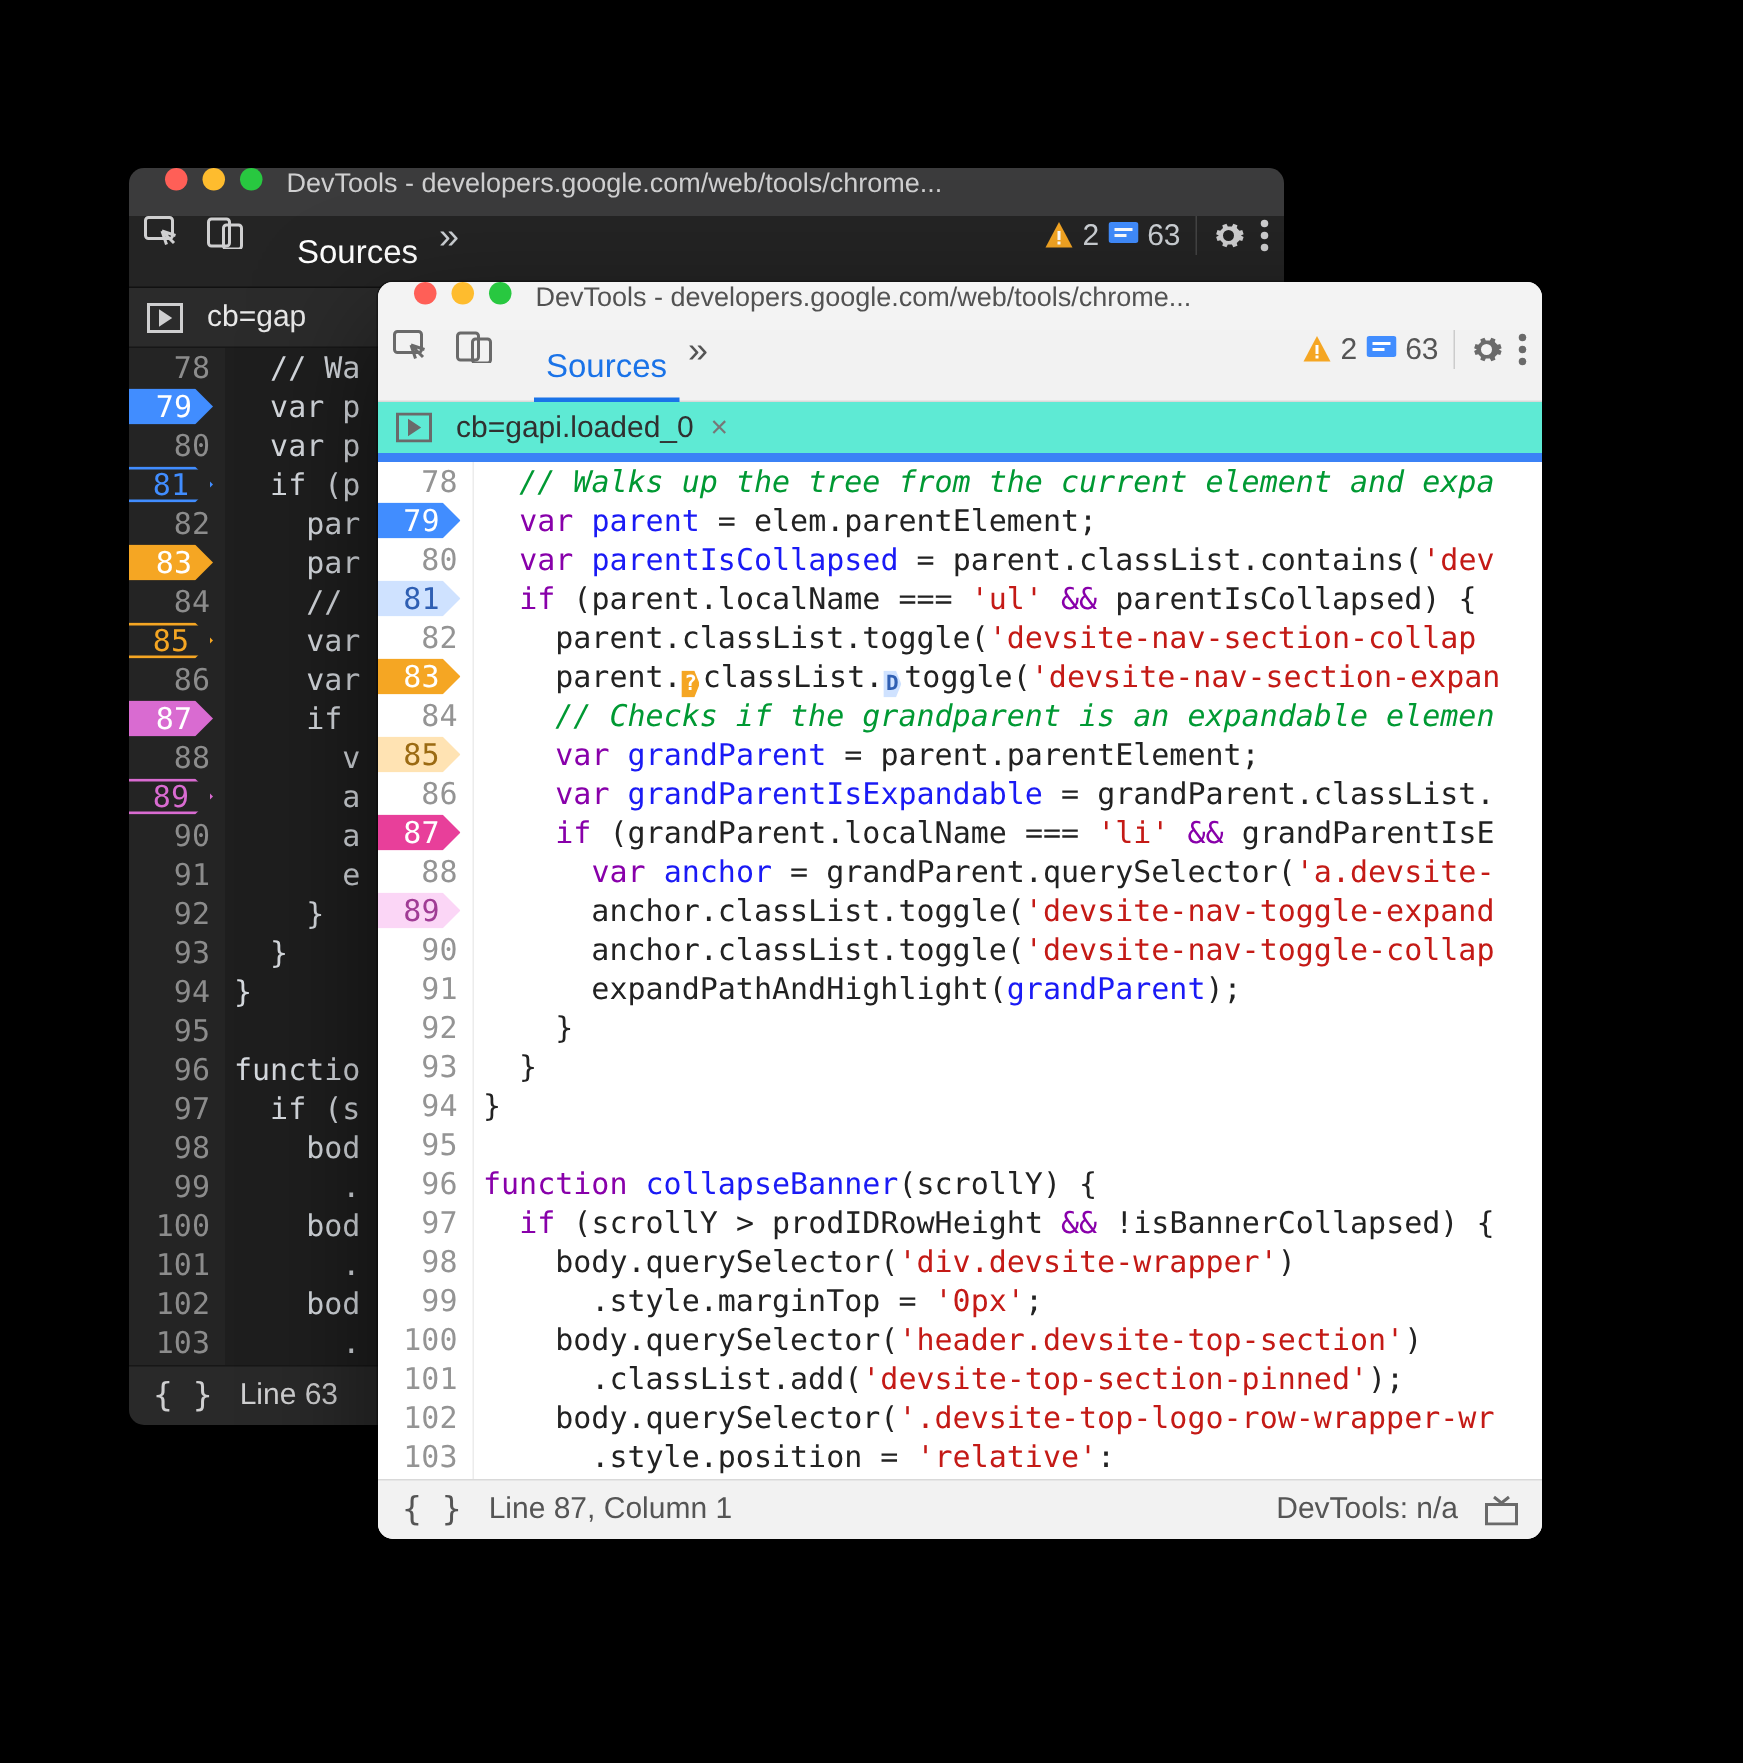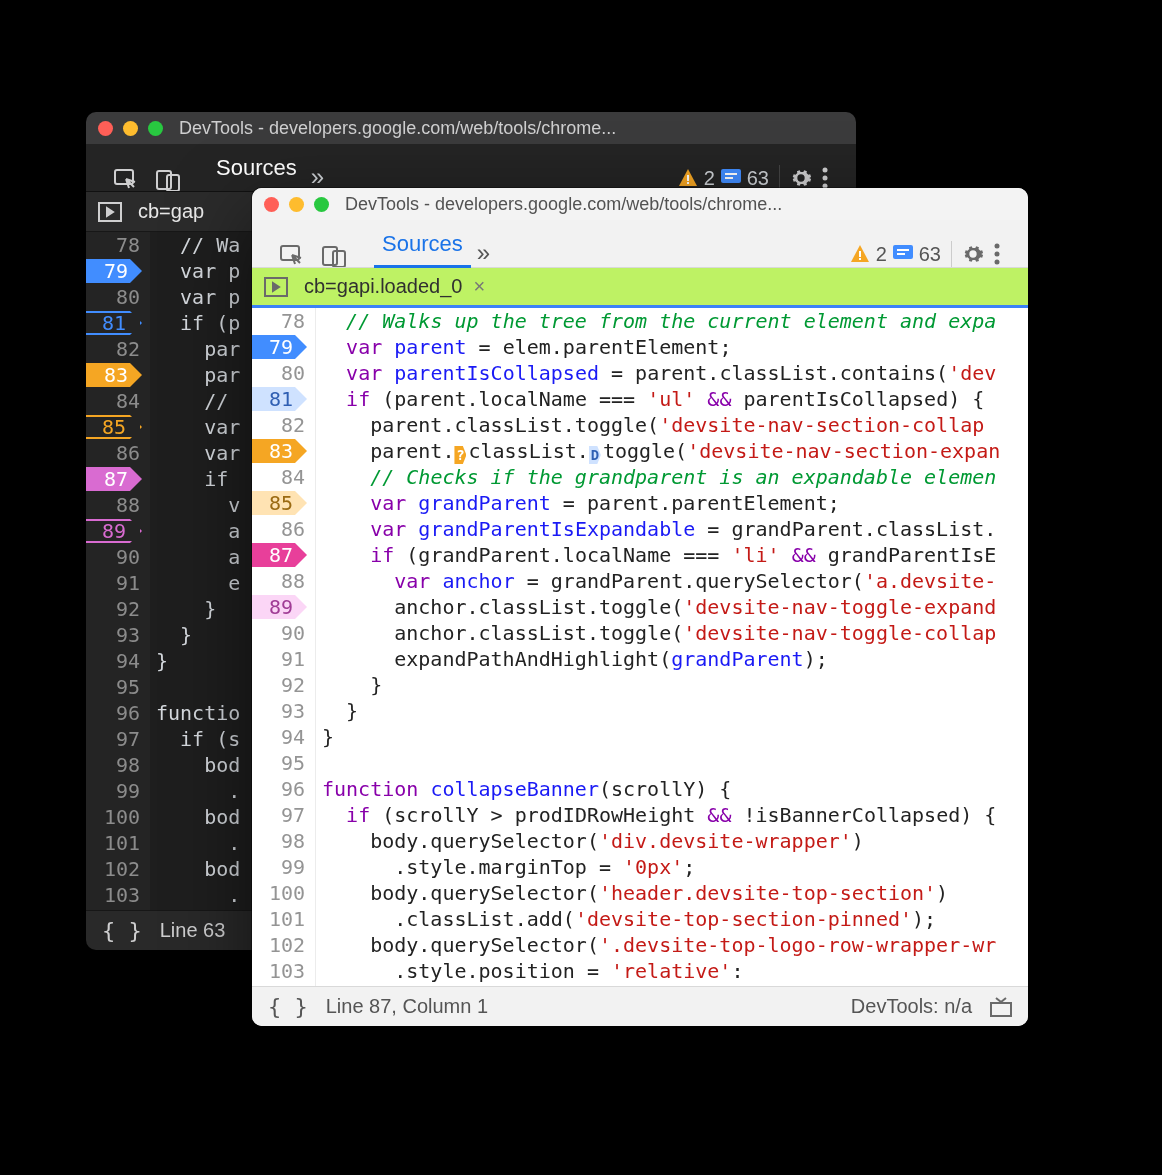--- a/index.html
+++ b/index.html
@@ -18,53 +18,53 @@
     overflow: hidden;
     box-shadow: 0 28px 80px rgba(0,0,0,.55), 0 0 0 1px rgba(0,0,0,.35);
   }
   .w-dark { left: 86px; top: 112px; width: 770px; height: 838px; }
   .w-light { left: 252px; top: 188px; width: 776px; height: 838px; }
 
   
   .titlebar {
     height: 32px;
     display: flex;
-    align-items: center;
+    align-items: flex-start;
     gap: 8px;
-    padding: 0 12px;
+    padding: 0 24px;
     font-size: 18px;
   }
   .tb-dark { background:#3b3b3c; color:#cfcfd0; }
   .tb-light { background:#f3f3f3; color:#525252; }
   .traffic { display:flex; gap:10px; margin-right:8px; }
   .dot { width:15px; height:15px; border-radius:50%; }
   .dot.red{background:#ff5f57;} .dot.yellow{background:#febc2e;} .dot.green{background:#28c840;}
   .title { flex:1; white-space:nowrap; overflow:hidden; text-overflow:ellipsis; }
 
   
-  .tabstrip { display:flex; align-items:flex-end; height:48px; padding:0 28px; font-size:22px; }
+  .tabstrip { display:flex; align-items:flex-start; height:48px; padding:0 10px; font-size:22px; }
   .ts-dark { background:#242424; color:#cdd1d5; border-bottom:1px solid #111; }
   .ts-light { background:#f2f2f2; color:#555; border-bottom:1px solid #d9d9d9; }
   .ts-left { display:flex; gap:18px; align-items:center; margin-right:22px; }
   .icon { display:inline-flex; align-items:center; }
   .ts-item { padding:0 14px; height:100%; display:flex; align-items:center; position:relative; }
   .ts-item.active.light { color:#1a73e8; }
   .ts-item.active.light::after{
     content:""; position:absolute; left:6px; right:6px; bottom:-1px; height:3px; background:#1a73e8;
   }
   .ts-item.active.dark { color:#fff; }
   .ts-right{ margin-left:auto; display:flex; align-items:center; gap:10px; }
   .badge-area{ display:flex; align-items:center; gap:6px; font-size:20px; }
   .sep-v{ width:1px; height:26px; background:#ccc; }
   .sep-v.dark{ background:#444; }
 
   
   .filebar { display:flex; align-items:center; height:40px; padding:0 12px; font-size:20px; gap:16px; }
   .fb-dark{ background:#2b2b2b; color:#e8e8e8; border-bottom:1px solid #171717; }
-  .fb-light{ background:#bef264; color:#303030; border-bottom:3px solid #3b82f6; }
+  .fb-light{ background:#5eead4; color:#303030; border-bottom:6px solid #3b82f6; }
 
   
   .codewrap{ display:flex; font-family: "Menlo","Consolas",monospace; font-size:20px; line-height:26px; height:calc(100% - 32px - 48px - 40px - 40px); }
   .gutter-col{ width:64px; text-align:right; padding-right:10px; user-select:none; }
   .gutter-col.dark{ background:#242424; color:#8c8c8c; }
   .gutter-col.light{ background:#fff; color:#949494; border-right:1px solid #ececec; }
   .code-col{ flex:1; white-space:pre; overflow:hidden; padding-left:6px; }
   .code-col.dark{ background:#1e1e1e; color:#d5d9de; }
   .code-col.light{ background:#fff; color:#222; }
 

